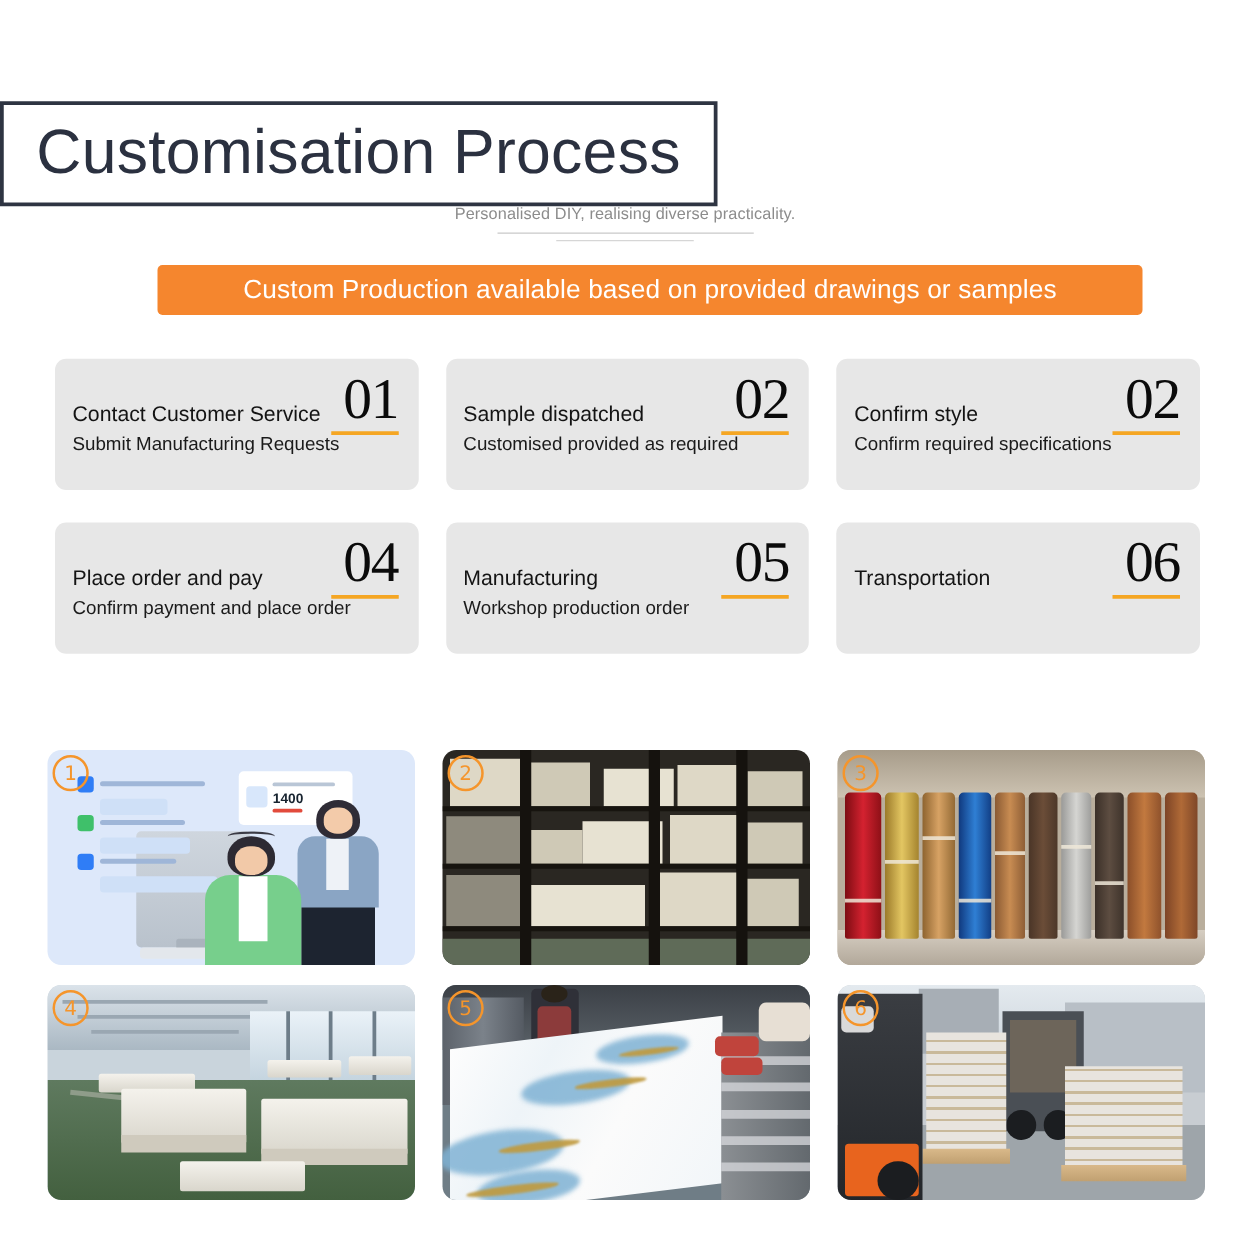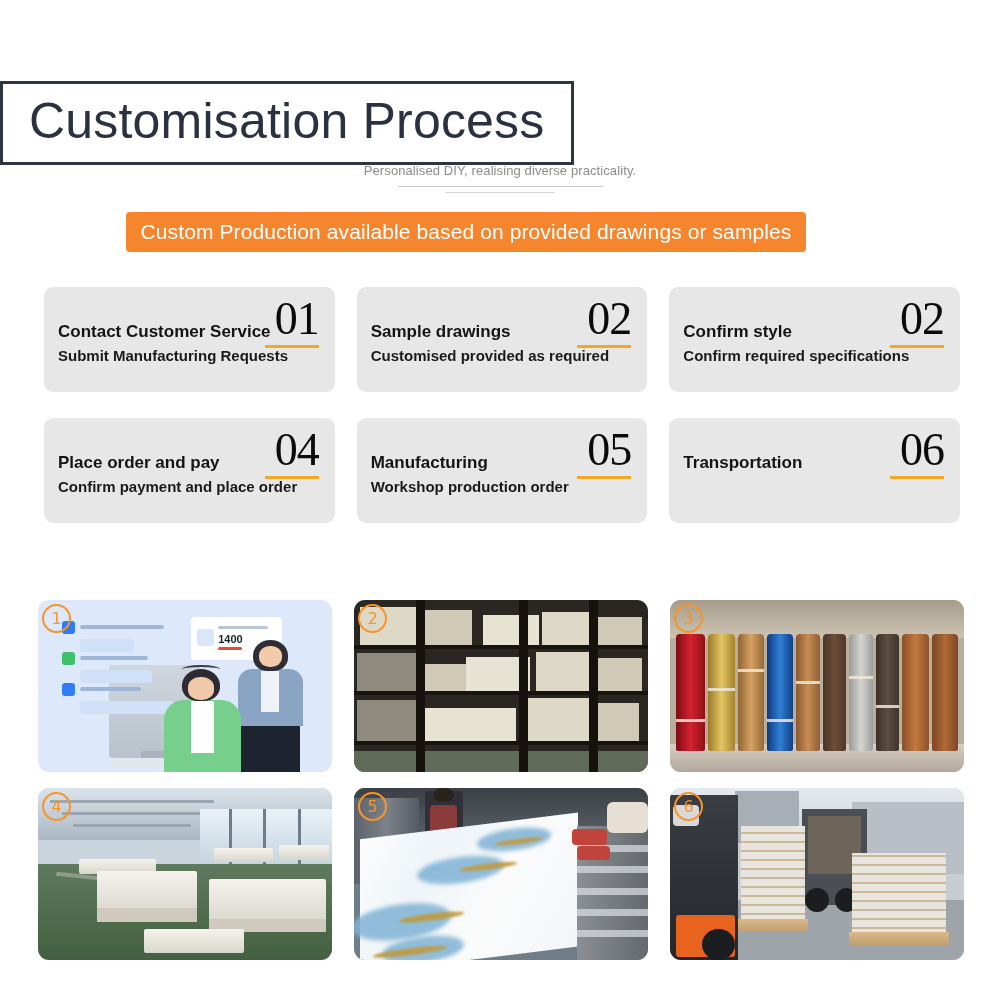--- a/index.html
+++ b/index.html
@@ -36,21 +36,21 @@
     margin-left: -102px; background: #c9c9c9;
   }
   .divider-b {
     position: absolute; left: 50%; top: 192px; width: 110px; height: 1px;
     margin-left: -55px; background: #d6d6d6;
   }
 
   
   .banner {
     position: absolute; left: 126px; top: 212px;
-    width: 680px; height: 40px;
+    width: 788px; height: 40px;
     background: #f5862e;
     border-radius: 4px;
     display: flex; align-items: center; justify-content: center;
   }
   .banner-text {
     color: #ffffff; font-size: 21px; line-height: 24px;
     letter-spacing: .1px; white-space: nowrap;
   }
 
   
@@ -68,21 +68,21 @@
     position: absolute; right: 16px; top: 8px;
     font-family: "Liberation Serif", serif;
     font-size: 46px; line-height: 48px;
     color: #0b0b0b; font-weight: 400;
     letter-spacing: -1px;
   }
   .card-num-underline {
     position: absolute; right: 16px; top: 58px;
     width: 54px; height: 3px; background: #f5a623;
   }
-  .card-body { position: absolute; left: 14px; top: 33px; right: 10px; font-weight: bold; }
+  .card-body { position: absolute; left: 14px; top: 33px; right: 10px; }
   .card-title { font-size: 17px; line-height: 23px; color: #141414; }
   .card-sub { font-size: 15px; line-height: 22px; color: #1a1a1a; margin-top: 2px; }
 
   
   .tiles { position: absolute; left: 38px; top: 600px; width: 926px; }
   .tile-row { display: flex; gap: 22px; margin-bottom: 16px; }
   .tile {
     position: relative;
     flex: 1 1 0;
     height: 172px;
@@ -275,21 +275,21 @@
         <div class="card-body">
           <div class="card-title">Contact Customer Service</div>
           <div class="card-sub">Submit Manufacturing Requests</div>
         </div>
       </div>
 
       <div class="card">
         <div class="card-num">02</div>
         <div class="card-num-underline"></div>
         <div class="card-body">
-          <div class="card-title">Sample drawings</div>
+          <div class="card-title">Sample dispatched</div>
           <div class="card-sub">Customised provided as required</div>
         </div>
       </div>
 
       <div class="card">
         <div class="card-num">02</div>
         <div class="card-num-underline"></div>
         <div class="card-body">
           <div class="card-title">Confirm style</div>
           <div class="card-sub">Confirm required specifications</div>

